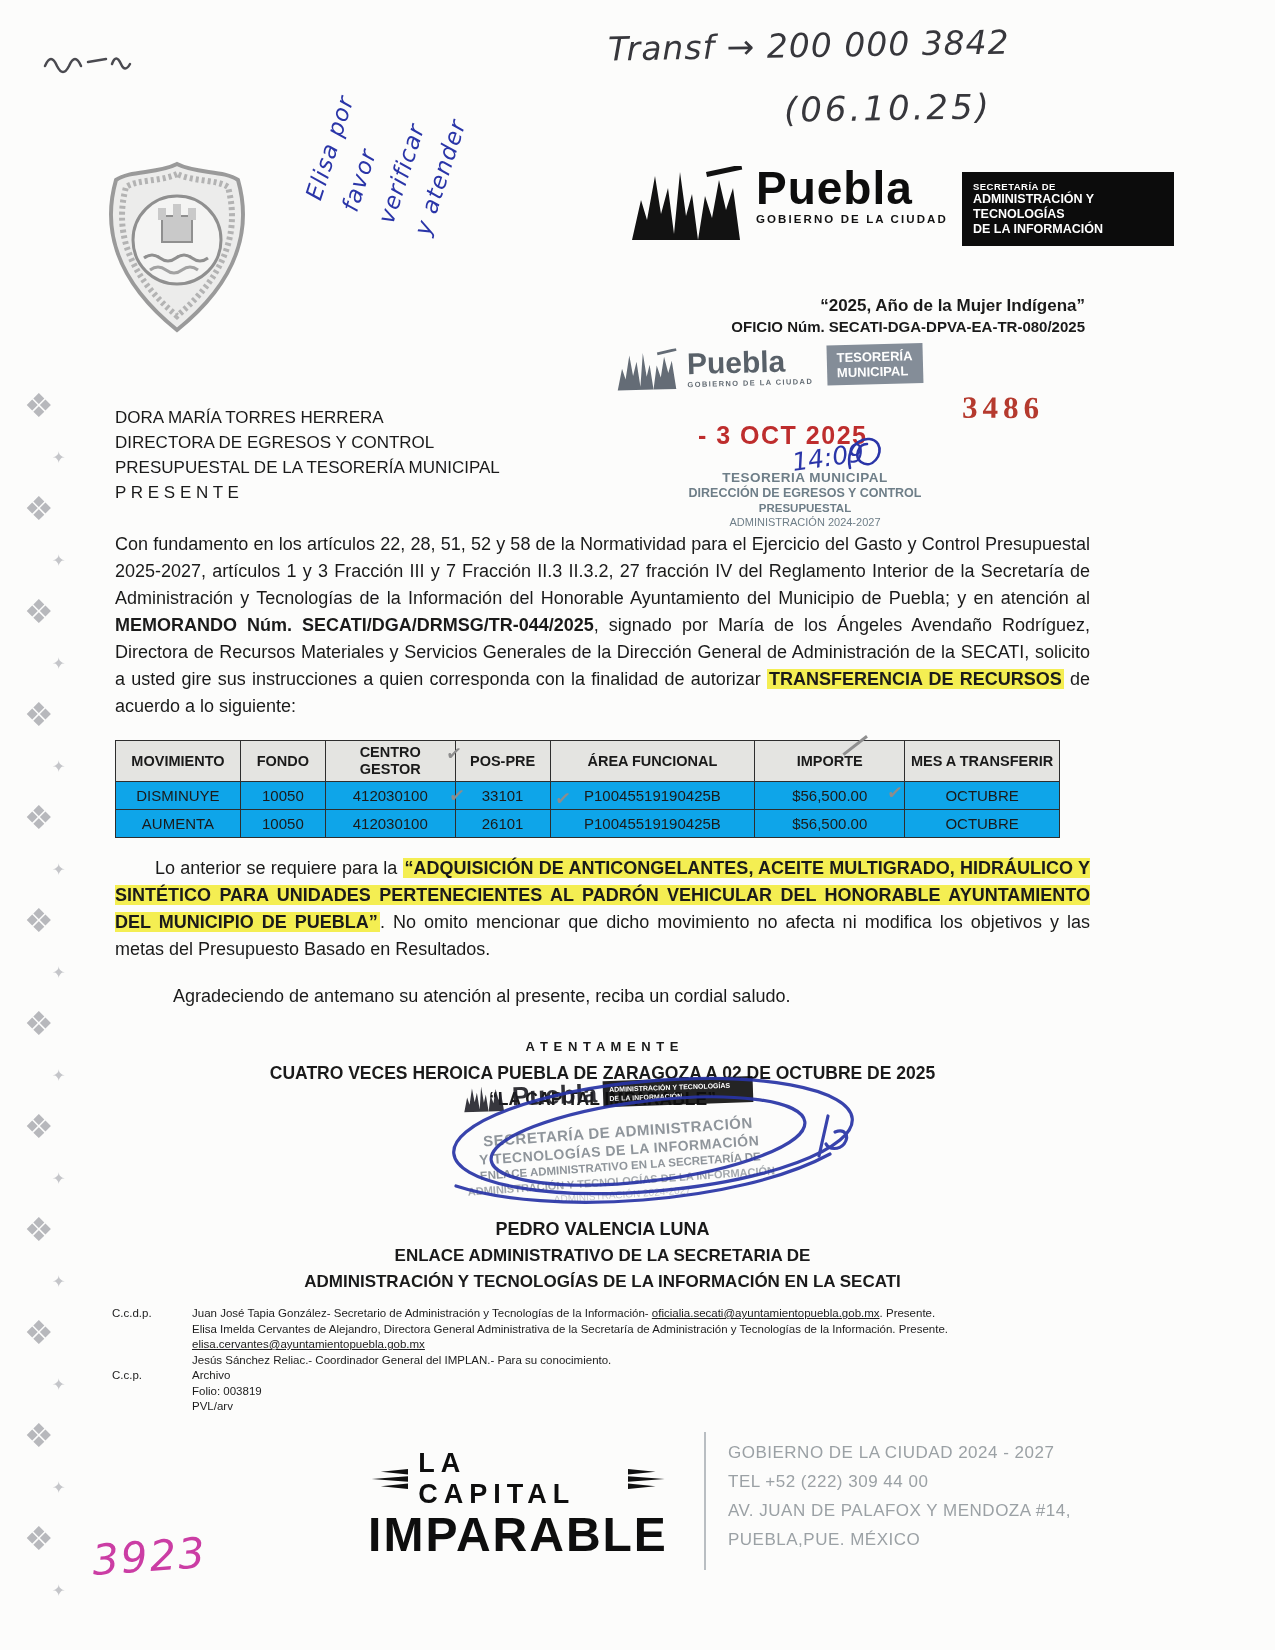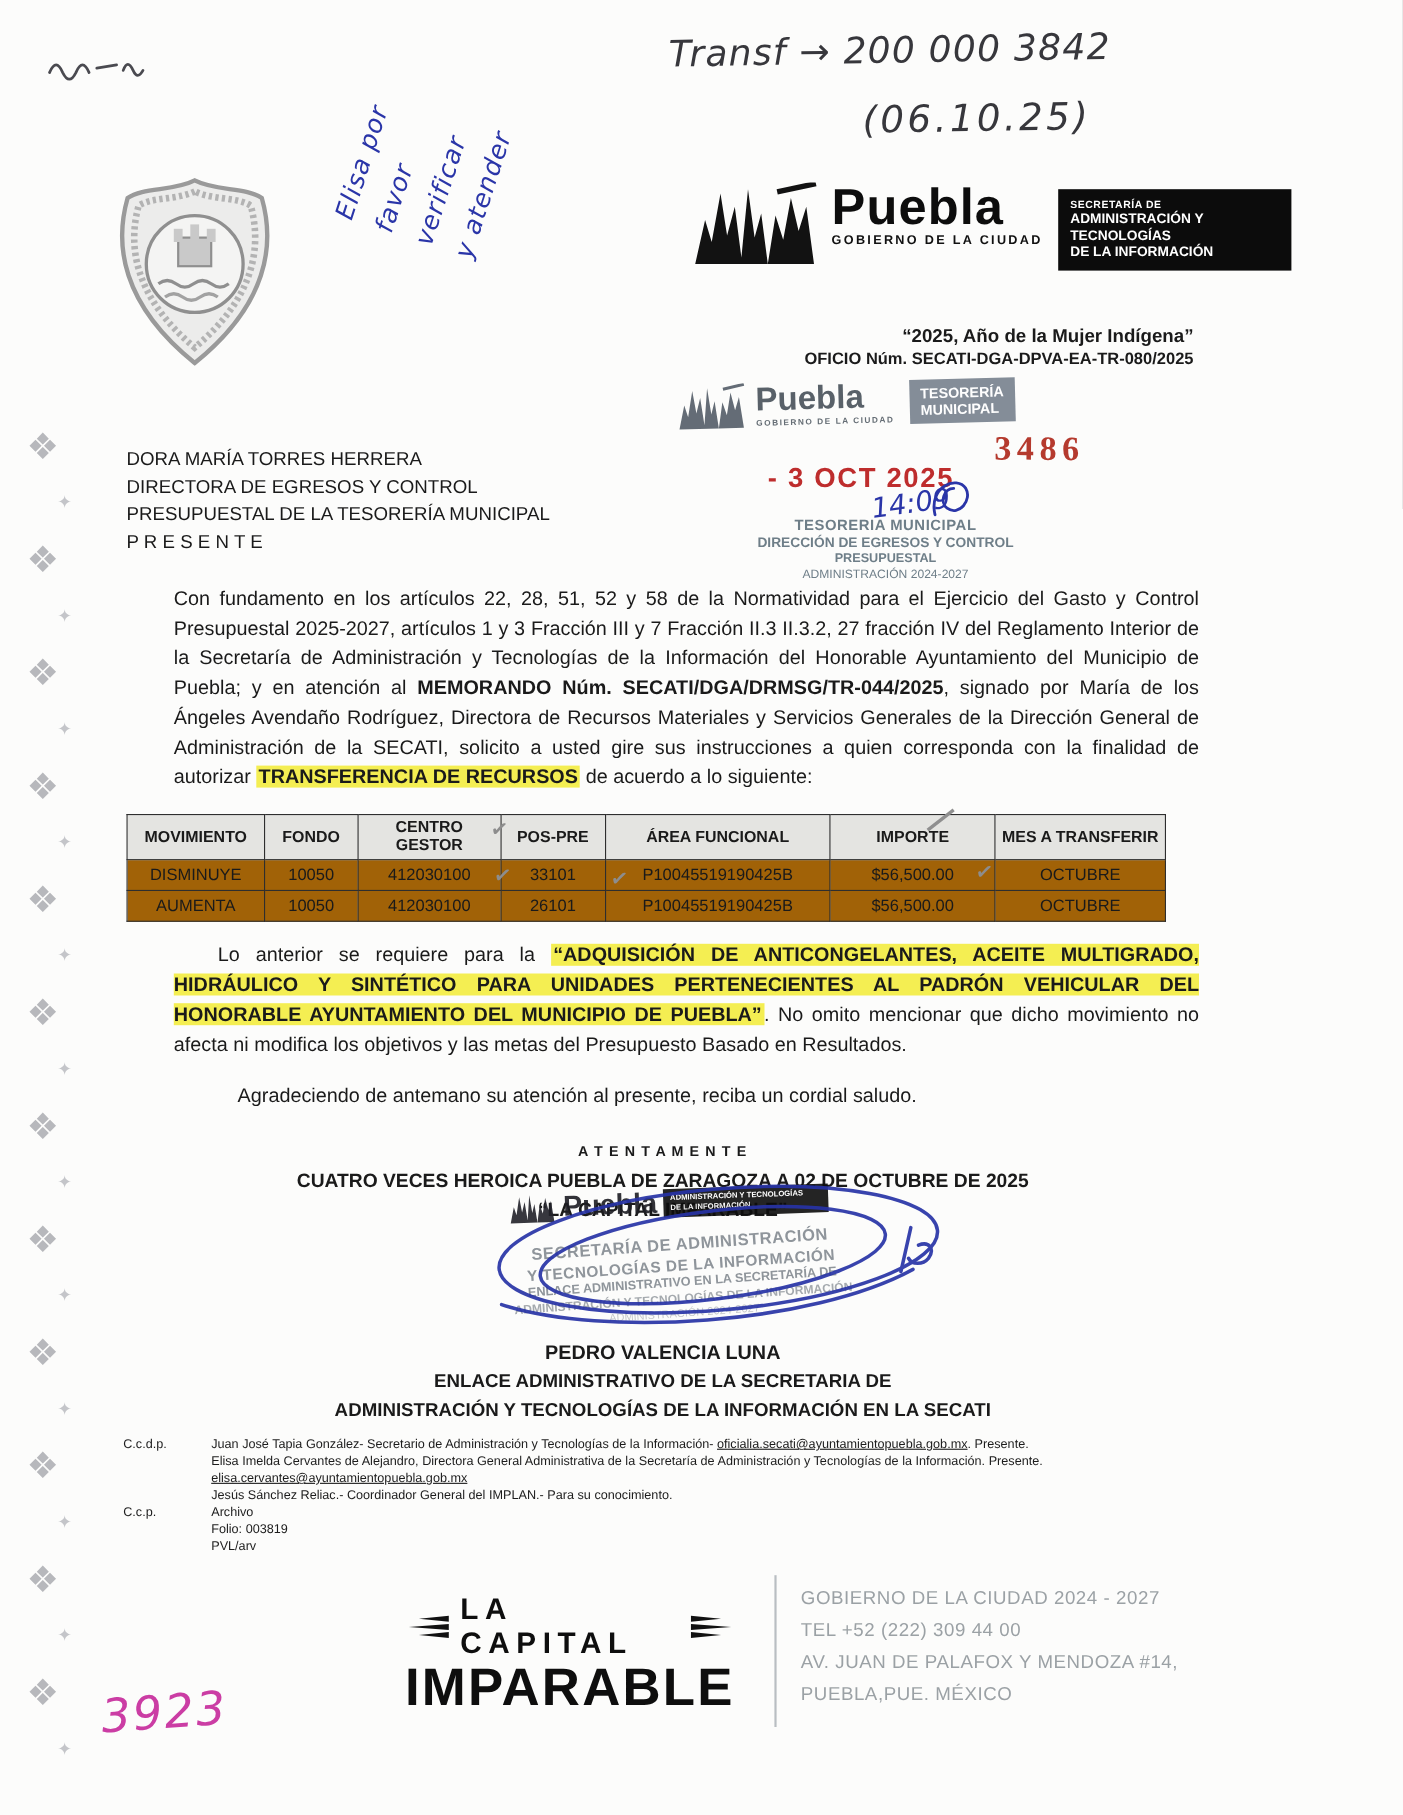--- a/index.html
+++ b/index.html
@@ -42,37 +42,37 @@
   .dept { width:300px; text-align:center; color:#6e7e88; }
   .dept div:nth-child(1){ font-size:13.5px; font-weight:700; letter-spacing:.5px; line-height:16px; }
   .dept div:nth-child(2){ font-size:12.5px; font-weight:600; line-height:15px; }
   .dept div:nth-child(3){ font-size:11.5px; font-weight:600; line-height:14px;text-align:center; }
   .dept div:nth-child(4){ font-size:11px; line-height:14px; }
   .red-folio { font-family:"Liberation Serif", serif; font-weight:bold; font-size:31px; color:#b53a2e; letter-spacing:5px; transform:rotate(.5deg); }
 
   
   #letter { position:absolute; left:115px; top:405px; width:975px; }
   .recipient { font-size:17px; font-weight:normal; line-height:25px; }
-  .para { font-size:18px; line-height:27px; text-align:justify;margin-left:43px; }
+  .para { font-size:18px; line-height:27px; text-align:justify; }
   .p1 { margin-top:26px; }
   .p2 { margin-top:17px; text-indent:40px; }
   .p3 { margin-top:20px; text-indent:58px; text-align:left; }
   .center-line { text-align:center; font-weight:bold; }
   .atentamente { margin-top:24px; font-size:13px; letter-spacing:1px; line-height:26px; }
   .city-date { font-size:17.5px; line-height:26px; }
   .slogan { font-size:17.5px; line-height:26px; }
   .sig-spacer { height:104px; }
   .signer-name { font-size:18px; line-height:27px; }
   .signer-title { font-size:17px; line-height:26px; }
 
   
   table.doc-table { border-collapse:collapse; width:945px; margin-top:20px; }
   .doc-table th, .doc-table td { border:1.6px solid #2e2e2e; text-align:center; padding:3px 4px; }
   .doc-table th { background:#e4e4e1; font-weight:bold; font-size:14.5px; line-height:17px; }
-  .doc-table td { background:#a16207; font-size:15px; line-height:21px; }
+  .doc-table td { background:#0ea5e9; font-size:15px; line-height:21px; }
 
   .check { position:absolute; color:#8d8d8d; font-size:19px; font-weight:bold; transform:rotate(8deg); }
   .pencil-slash { position:absolute; width:30px; height:2.5px; background:#8f8f8f; transform:rotate(-38deg); }
 
   
   .sig-stamp-text { width:440px; text-align:center; color:#8f959b; transform:rotate(-4deg); }
   .sig-stamp-text div:nth-child(1){ font-size:15px; font-weight:800; line-height:19px; letter-spacing:.5px; }
   .sig-stamp-text div:nth-child(2){ font-size:14px; font-weight:800; line-height:18px; letter-spacing:.5px; }
   .sig-stamp-text div:nth-child(3){ font-size:11.5px; font-weight:600; line-height:15px; }
   .sig-stamp-text div:nth-child(4){ font-size:11px; font-weight:600; line-height:14px; opacity:.8; }
@@ -190,21 +190,21 @@
     <div>
       <div class="stamp-brand">Puebla</div>
       <div class="stamp-tagline">GOBIERNO DE LA CIUDAD</div>
     </div>
     <div class="tesoreria-box">
       <div>TESORERÍA</div>
       <div>MUNICIPAL</div>
     </div>
   </div>
 
-  <div class="abs red-folio" style="left:904px; top:390px;">3486</div>
+  <div class="abs red-folio" style="left:962px; top:390px;">3486</div>
 
   <div class="abs date-stamp" style="left:698px; top:421px;">- 3 OCT 2025</div>
   <div class="abs hw hw-blue time-note" style="left:792px; top:443px;">14:09</div>
   <svg class="abs" style="left:842px; top:430px;" width="52" height="48" viewBox="0 0 52 48">
     <path d="M8 38 C2 12 28 2 36 14 C42 24 30 40 19 32 C12 27 16 14 25 14" fill="none" stroke="#2a35a8" stroke-width="2.6" stroke-linecap="round"></path>
   </svg>
 
   <div class="abs dept" style="left:655px; top:470px;">
     <div>TESORERIA MUNICIPAL</div>
     <div>DIRECCIÓN DE EGRESOS Y CONTROL</div>

